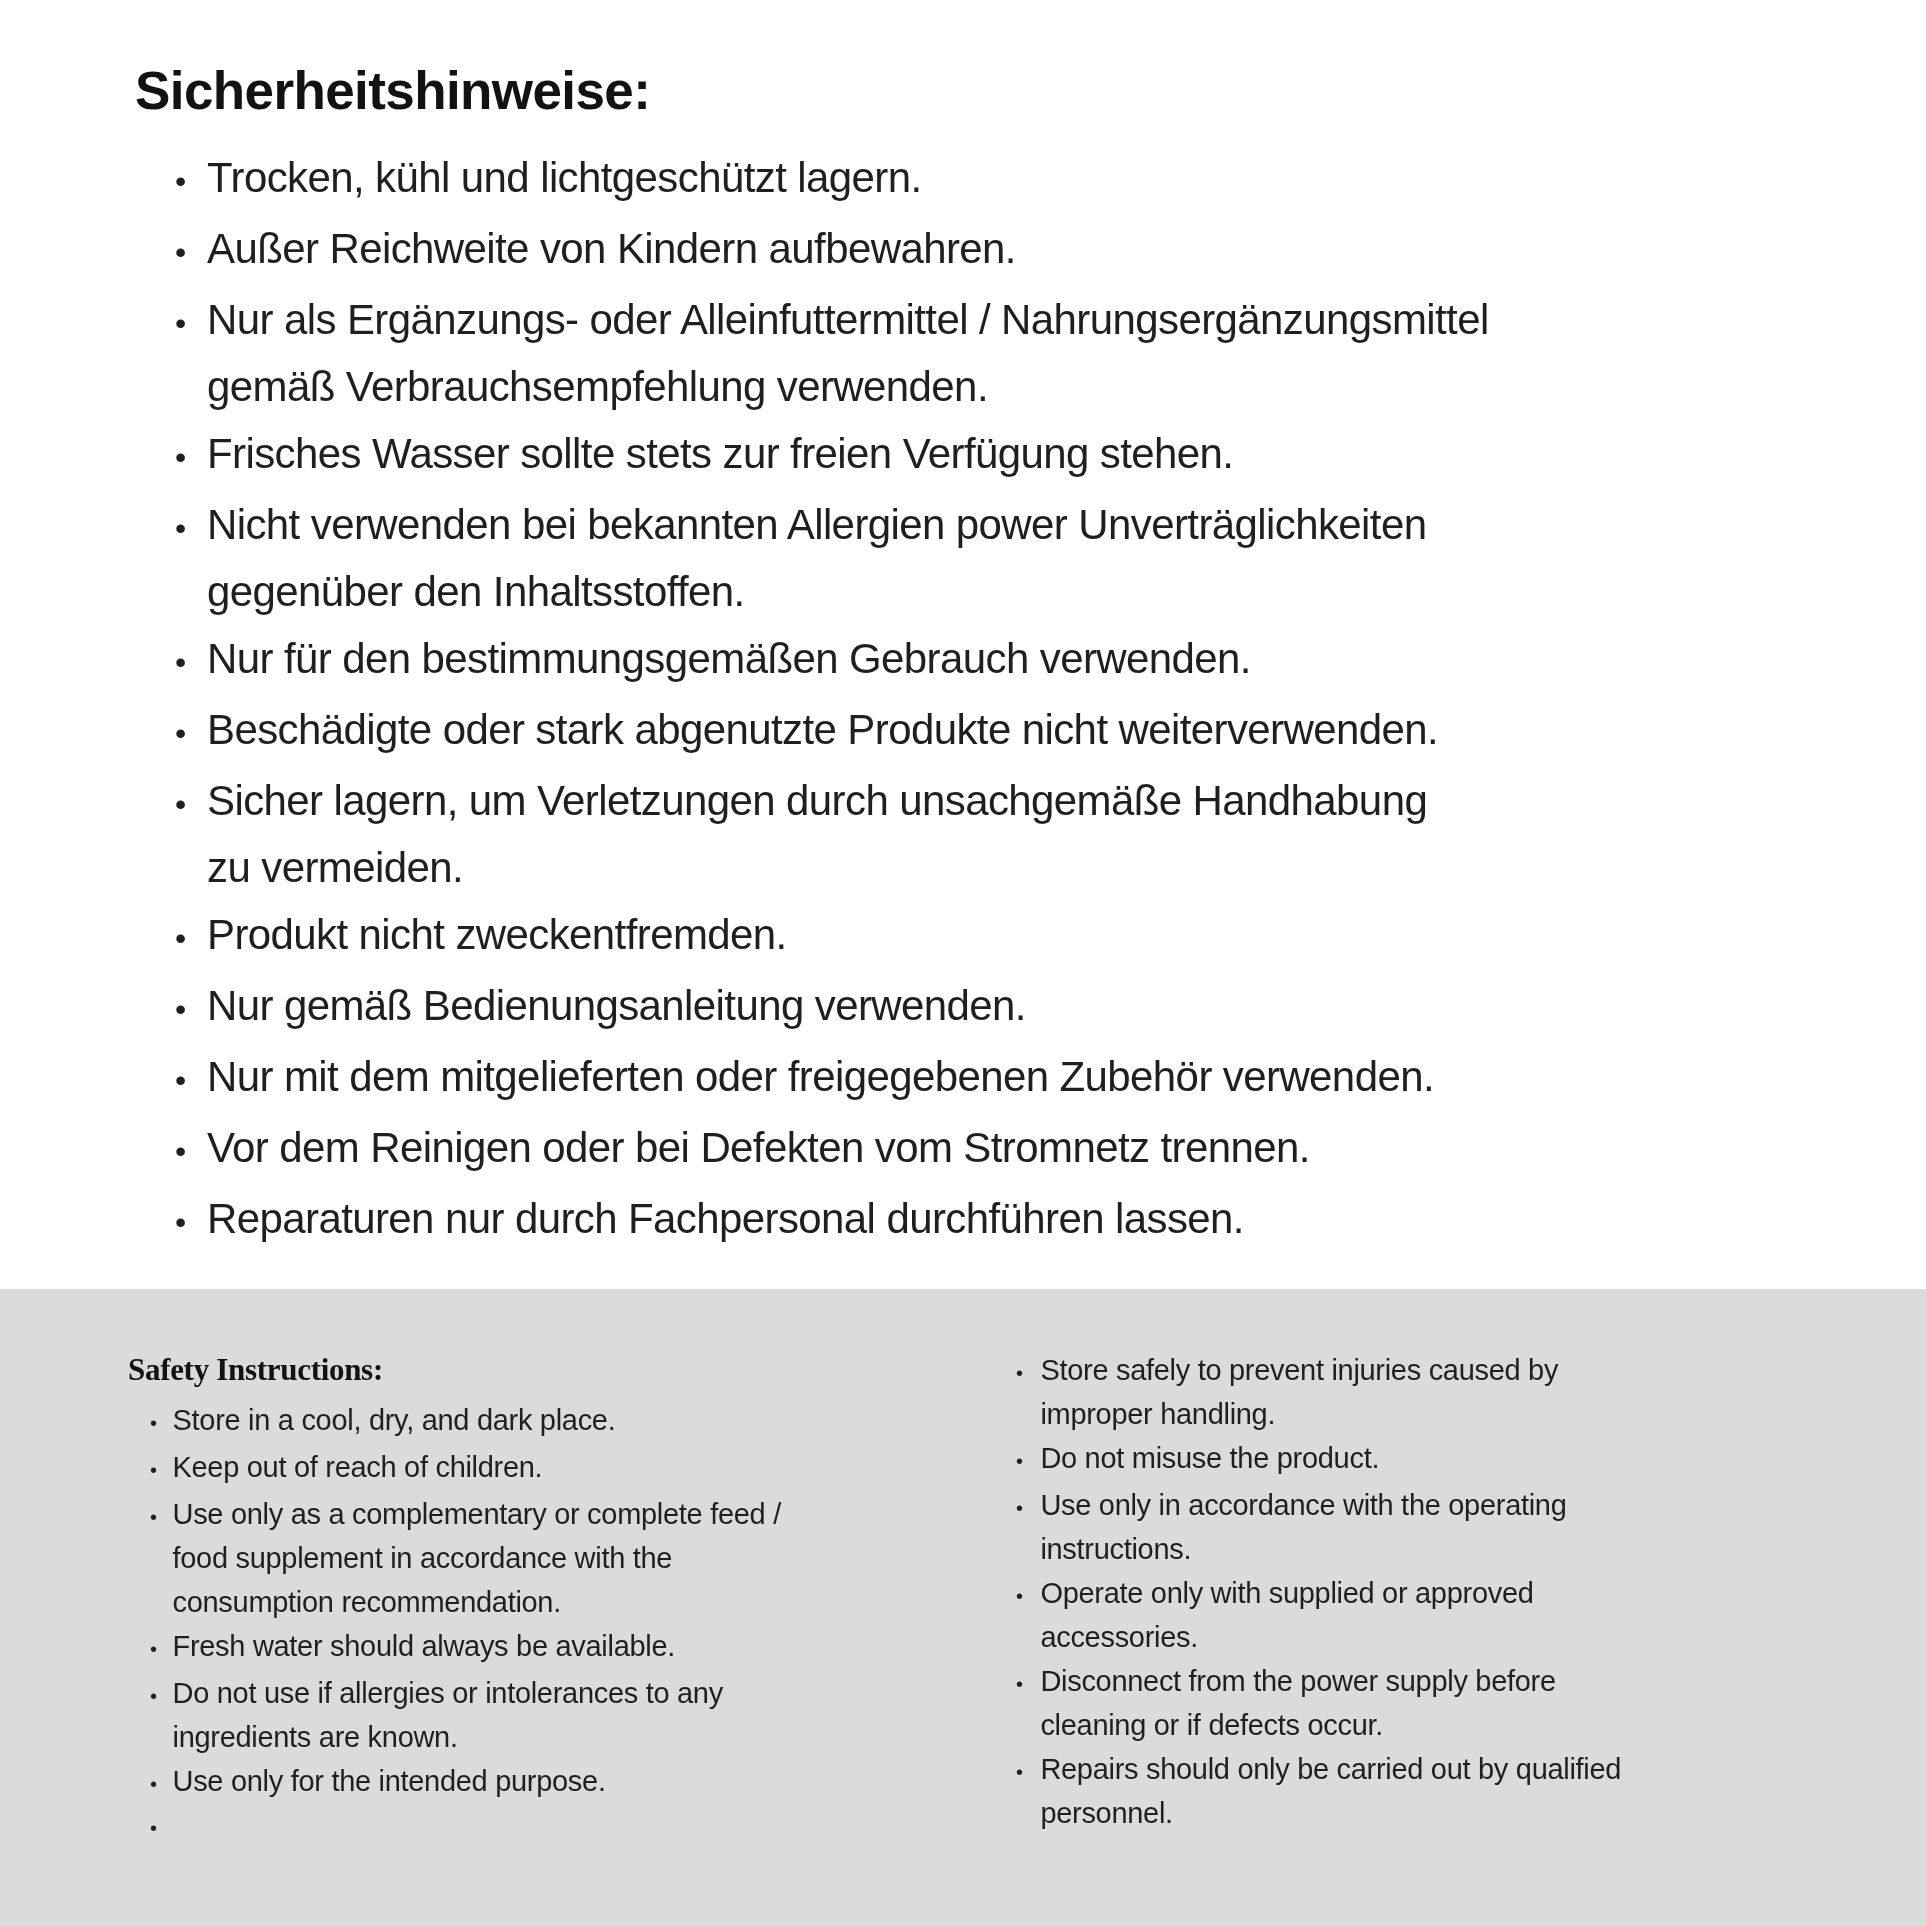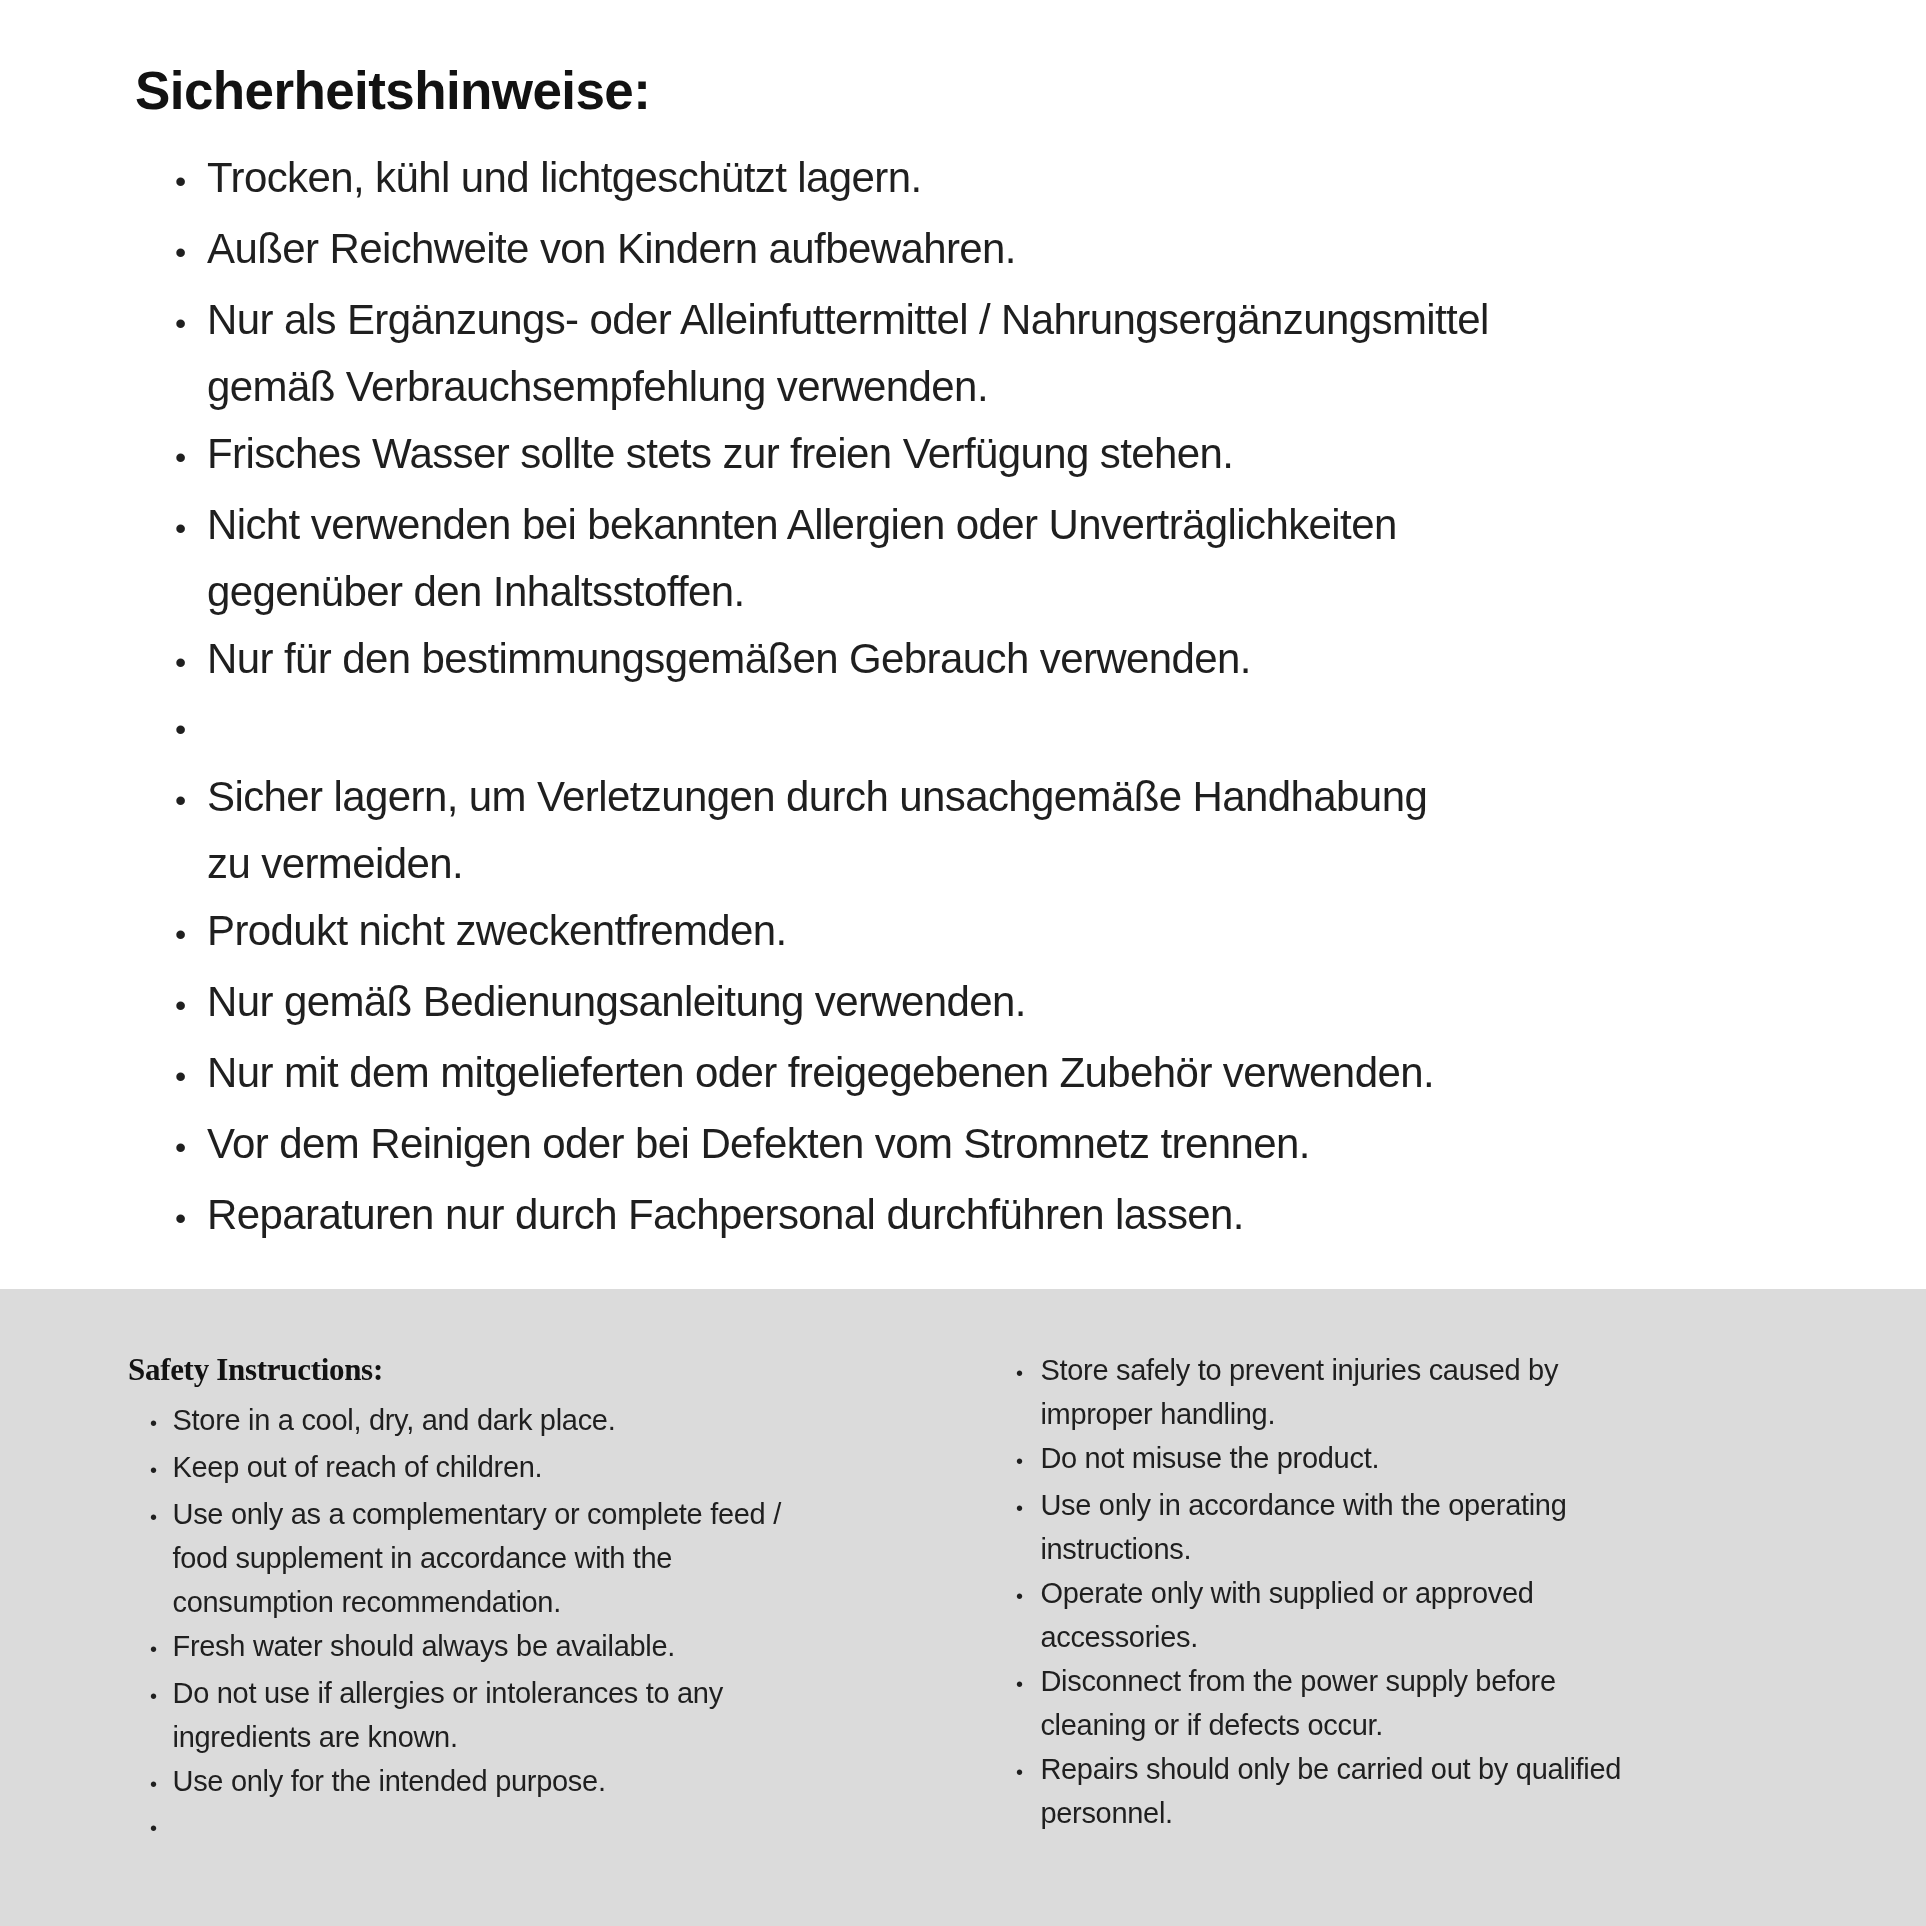--- a/index.html
+++ b/index.html
@@ -85,29 +85,30 @@
         <span class="marker">•</span>
         <span class="txt">Nur als Ergänzungs- oder Alleinfuttermittel / Nahrungsergänzungsmittel
 gemäß Verbrauchsempfehlung verwenden.</span>
       </li>
     <li>
         <span class="marker">•</span>
         <span class="txt">Frisches Wasser sollte stets zur freien Verfügung stehen.</span>
       </li>
     <li>
         <span class="marker">•</span>
-        <span class="txt">Nicht verwenden bei bekannten Allergien oder Unverträglichkeiten
+        <span class="txt">Nicht verwenden bei bekannten Allergien power Unverträglichkeiten
 gegenüber den Inhaltsstoffen.</span>
       </li>
     <li>
         <span class="marker">•</span>
         <span class="txt">Nur für den bestimmungsgemäßen Gebrauch verwenden.</span>
       </li>
     <li>
         <span class="marker">•</span>
+        <span class="txt">Beschädigte oder stark abgenutzte Produkte nicht weiterverwenden.</span>
       </li>
     <li>
         <span class="marker">•</span>
         <span class="txt">Sicher lagern, um Verletzungen durch unsachgemäße Handhabung
 zu vermeiden.</span>
       </li>
     <li>
         <span class="marker">•</span>
         <span class="txt">Produkt nicht zweckentfremden.</span>
       </li>

